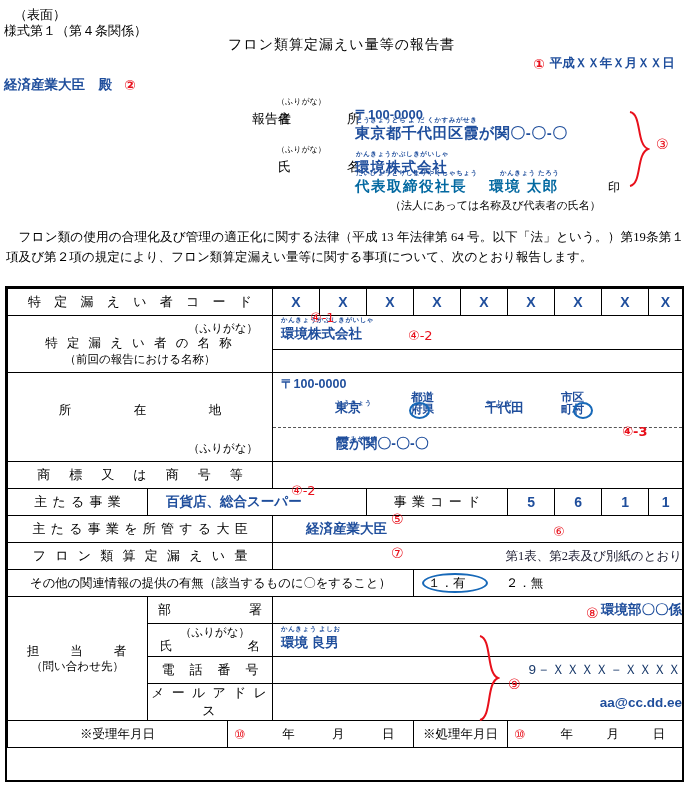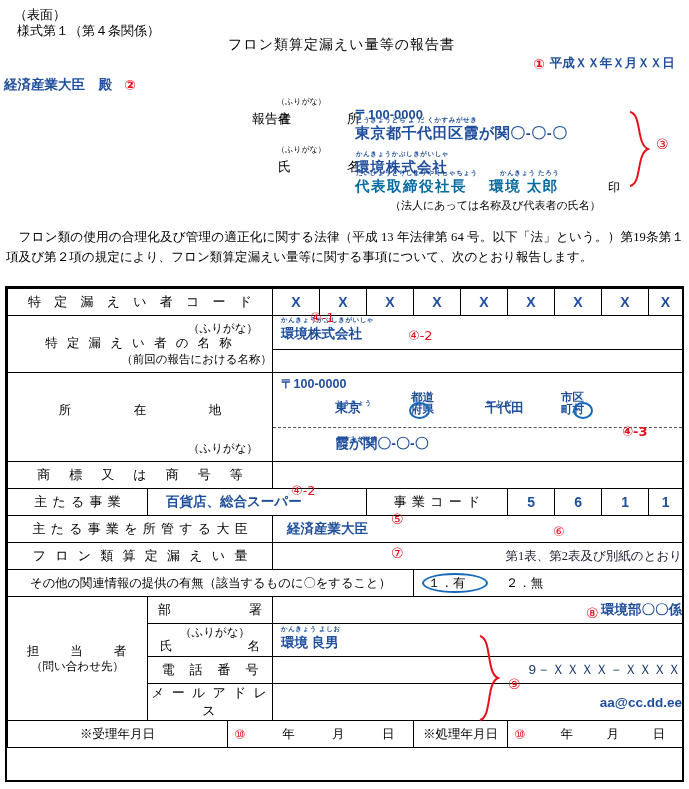--- a/index.html
+++ b/index.html
@@ -42,21 +42,21 @@
     font-size: 6.5px;
     letter-spacing: .5px;
     line-height: 1;
     font-family: "Liberation Sans", sans-serif;
     font-weight: bold;
   }
   .furi-blue { color: #1F4E9C; }
 
   
   .hdr-omote { left: 14px; top: 6px; font-size: 13px; }
-  .hdr-form  { left: 17px; top: 22px; font-size: 13px; }
+  .hdr-form  { left: 4px; top: 22px; font-size: 13px; }
 
   .doc-title {
     left: 228px; top: 36px;
     font-size: 14px;
     letter-spacing: 1px;
   }
 
   .date-line {
     left: 533px; top: 55px;
     font-size: 12.5px;
@@ -206,21 +206,21 @@
   }
   .sub-furi {
     display: block;
     text-align: right;
     padding-right: 14px;
     font-size: 11.5px;
     letter-spacing: 0;
   }
   .sub-note {
     display: block;
-    text-align: right;
+    text-align: center;
     font-size: 11.5px;
     padding-top: 1px;
   }
 
   
   .addr-wrap { position: relative; height: 100%; }
   .addr-zip {
     position: absolute; left: 8px; top: 3px;
     font-size: 12.5px; color: #1F4E9C; font-weight: bold;
     font-family: "Liberation Sans", sans-serif;
@@ -435,21 +435,21 @@
       <td colspan="4" class="val-blue" style="text-align:left;padding-left:18px">百貨店、総合スーパー</td>
       <td colspan="3" class="lbl lbl-sp1">事 業 コ ー ド</td>
       <td class="codecell">5</td>
       <td class="codecell">6</td>
       <td class="codecell">1</td>
       <td class="codecell">1</td>
     </tr>
 
     <tr>
       <td colspan="4" class="lbl lbl-sp1">主 た る 事 業 を 所 管 す る 大 臣</td>
-      <td colspan="9" class="val-blue" style="padding-left:14px">経済産業大臣</td>
+      <td colspan="9" class="val-blue" style="padding-left:33px">経済産業大臣</td>
     </tr>
 
     <tr>
       <td colspan="4" class="lbl lbl-sp3">フ ロ ン 類 算 定 漏 え い 量</td>
       <td colspan="9" class="cellpad val-black">第1表、第2表及び別紙のとおり</td>
     </tr>
 
     <tr>
       <td colspan="7" class="lbl" style="font-size:12.3px">その他の関連情報の提供の有無（該当するものに〇をすること）</td>
       <td colspan="6" style="position:relative;padding-left:14px;font-size:12.5px">

